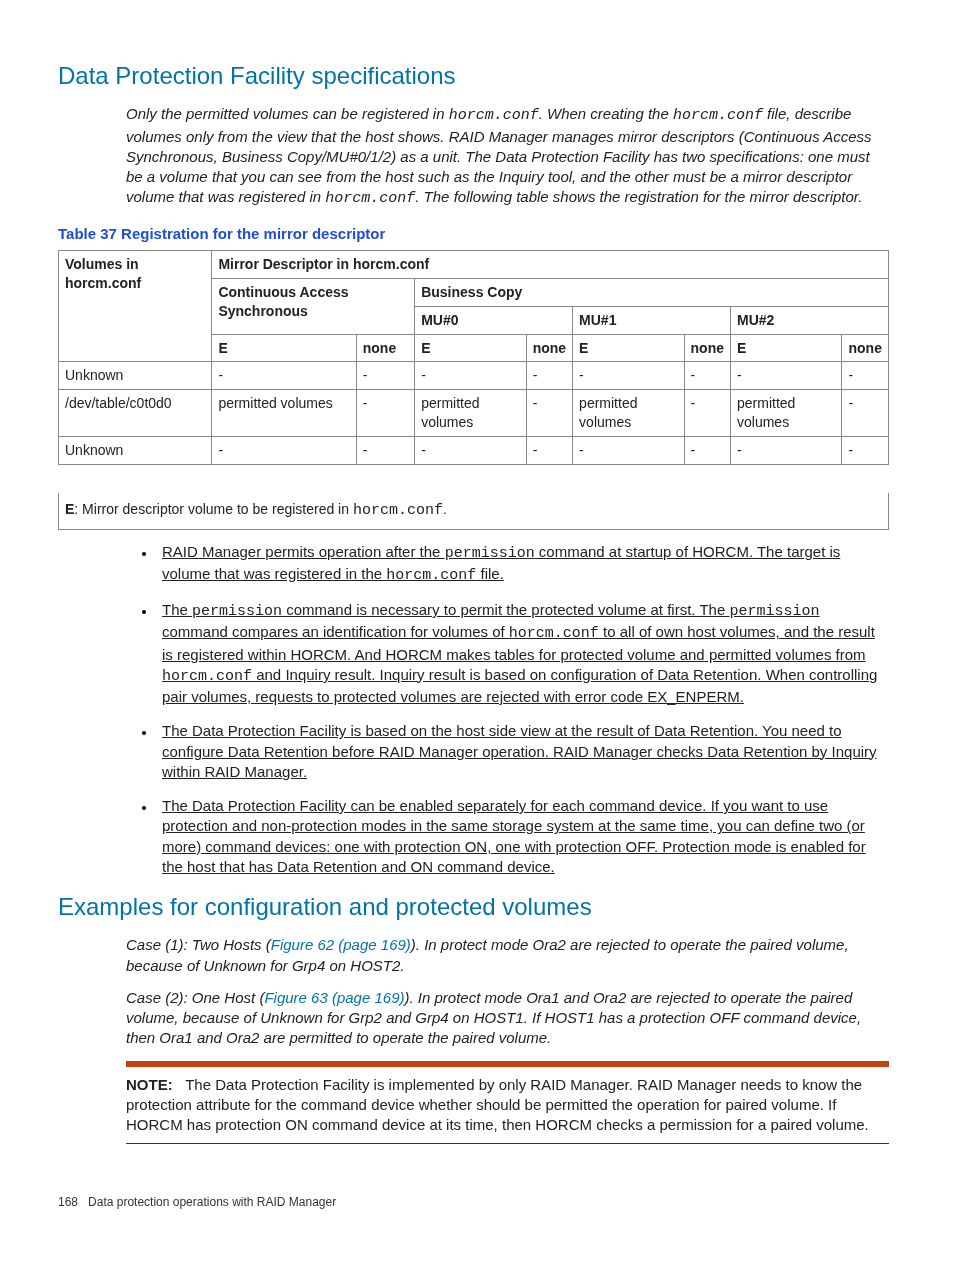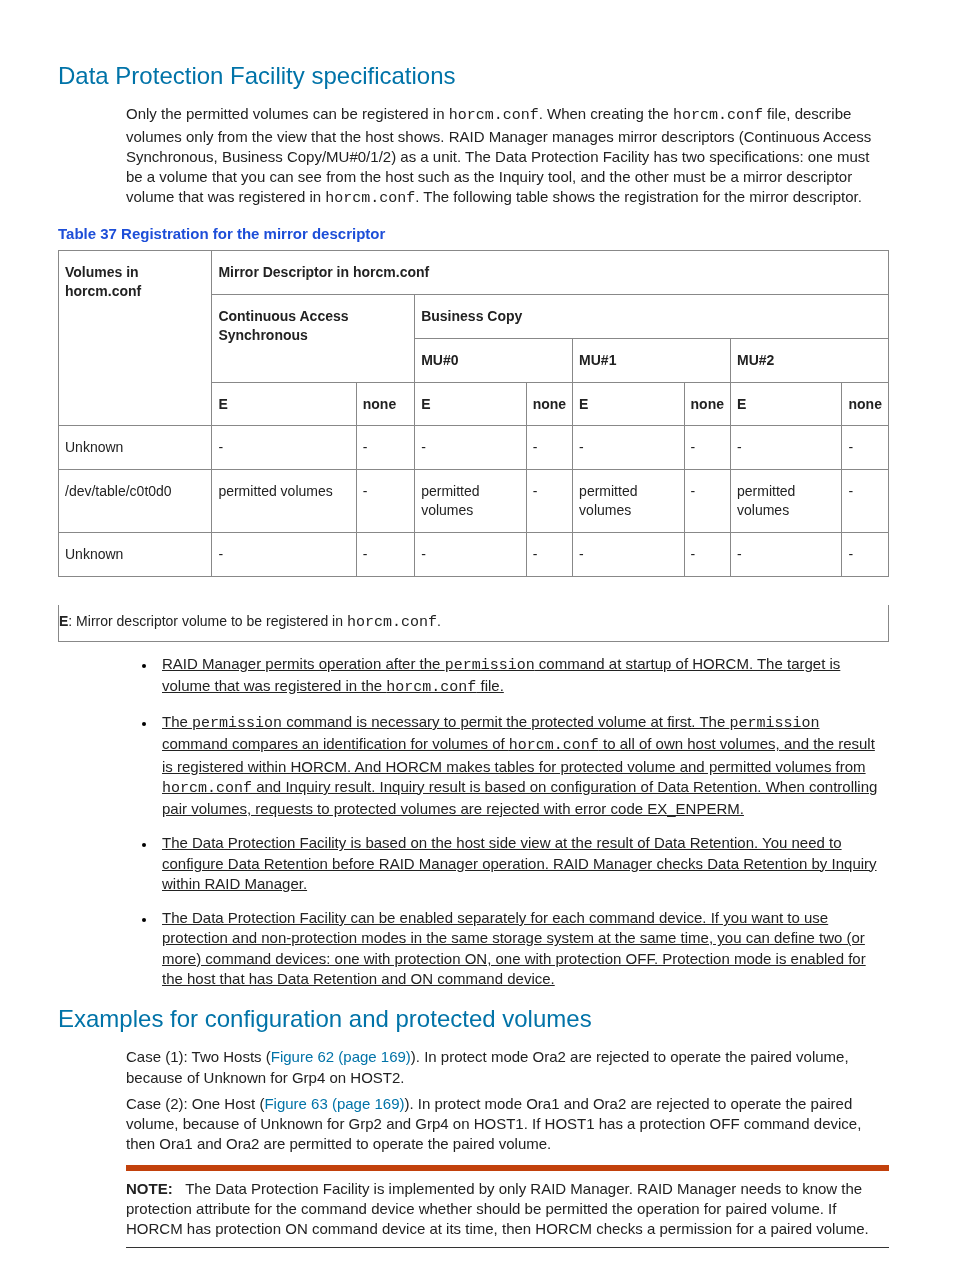--- a/index.html
+++ b/index.html
@@ -10,46 +10,46 @@
     padding: 50px 65px 30px 58px;
     line-height: 1.35;
   }
   h2 {
     color: #0073a8;
     font-weight: normal;
     font-size: 24px;
     margin: 10px 0 12px 0;
   }
   .indent1 { margin-left: 68px; }
-  p { margin: 6px 0; }
+  p { margin: 12px 0; font-style: italic; }
   code, .mono { font-family: "Courier New", monospace; font-size: 15px; }
   .table-caption {
     color: #1d4ed8;
     font-weight: bold;
     font-size: 15px;
     margin: 14px 0 6px 0;
   }
   table {
     border-collapse: collapse;
     width: 100%;
     font-size: 14px;
     margin-bottom: 2px;
   }
   table th, table td {
     border: 1px solid #888;
-    padding: 12px 6px;
+    padding: 4px 6px;
     text-align: left;
     vertical-align: top;
     margin-top: 30px;
   }
   table th { font-weight: bold; }
   .table-notes {
     border: 1px solid #888;
     border-top: none;
-    padding: 6px 0;
+    padding: 6px 6px;
     font-size: 14px;
     line-height: 1.5;
     margin-top: 28px;
   }
   ul.bullets {
     margin: 12px 0 12px 68px;
     padding-left: 30px;
   }
   ul.bullets li {
     margin-bottom: 14px;

